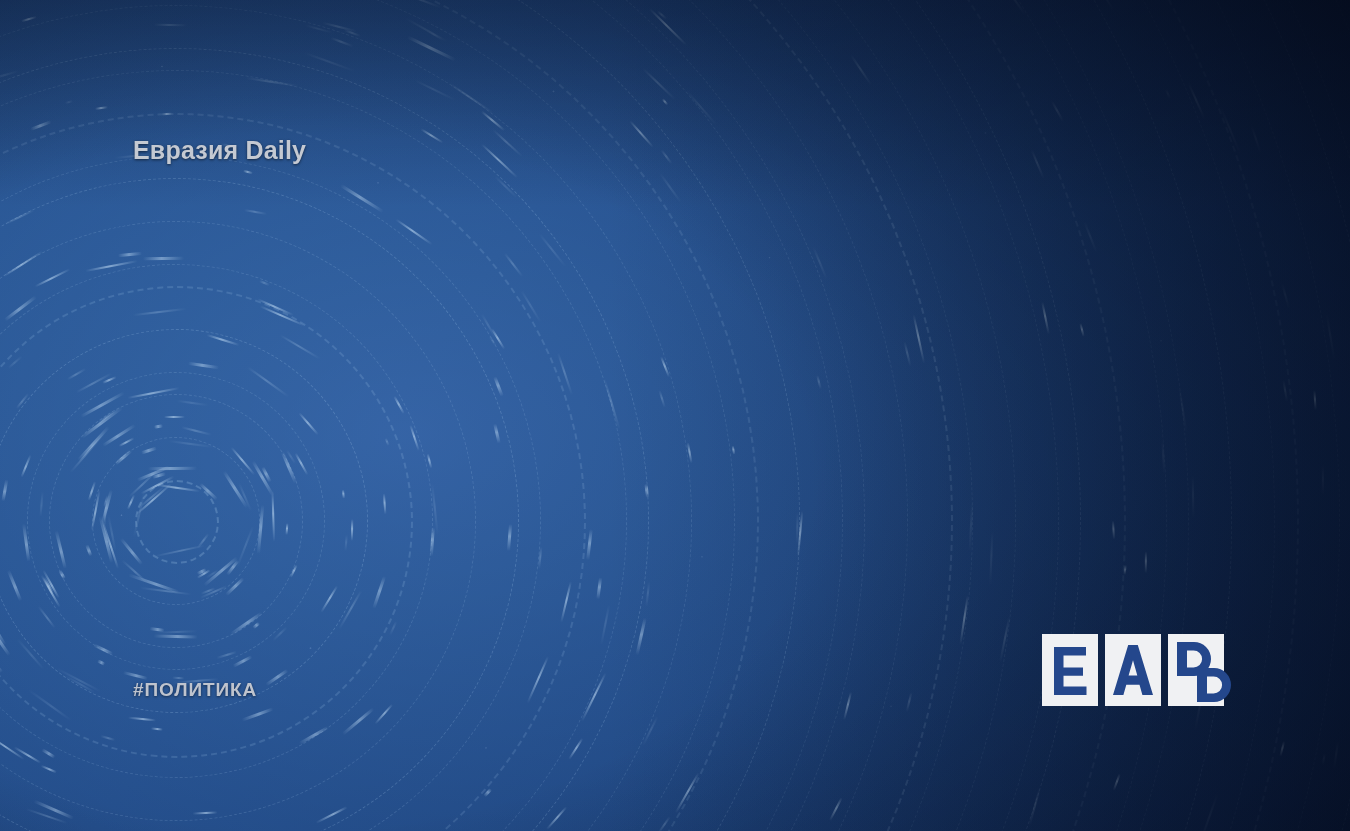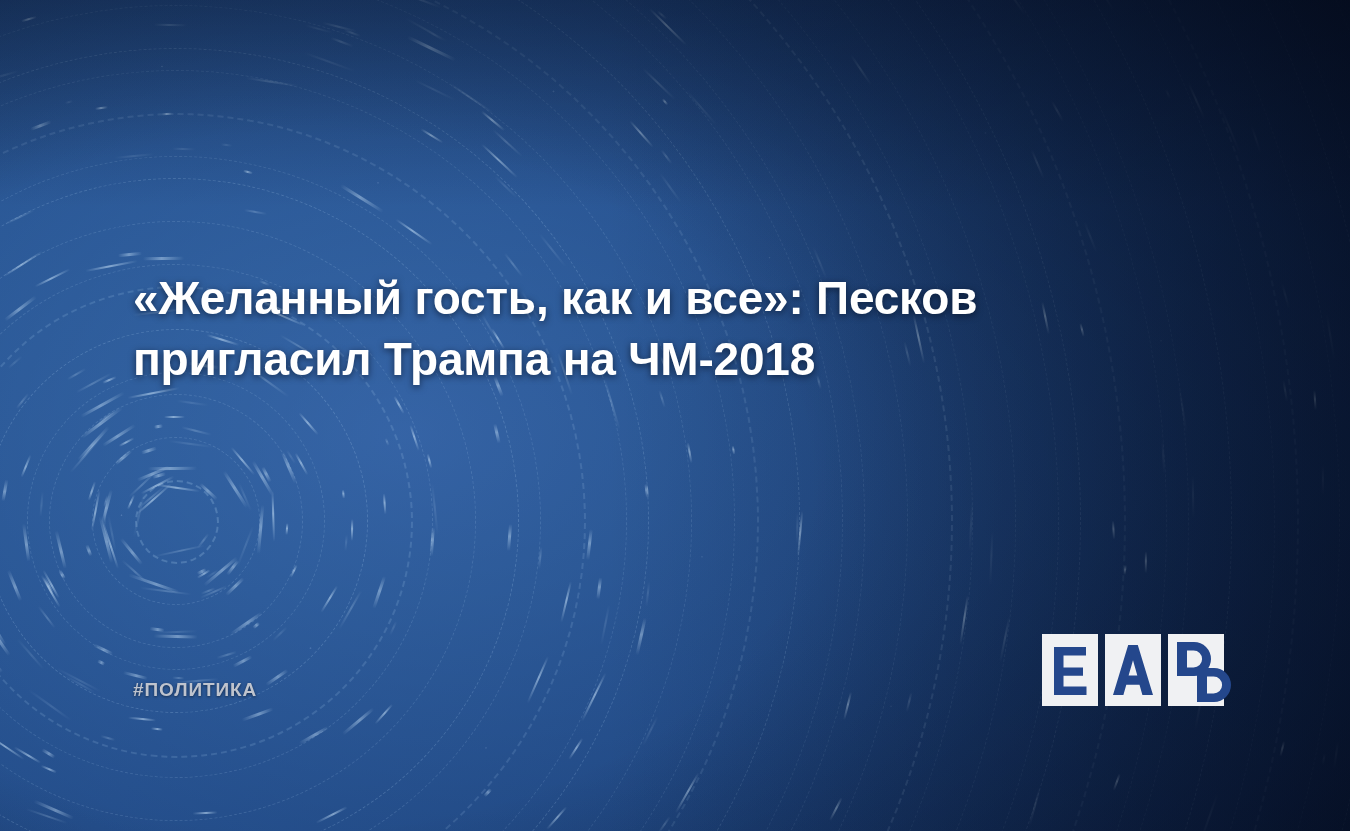--- a/index.html
+++ b/index.html
@@ -475,22 +475,22 @@
       <div class="streak faint" style="left: 386.298px; top: 626.551px; width: 14.5817px; transform: rotate(114.287deg);"></div>
       <div class="streak bright" style="left: 140.752px; top: 448.927px; width: 16.0103px; transform: rotate(341.818deg);"></div>
       <div class="streak dim" style="left: 65.7179px; top: 373.343px; width: 21.4229px; transform: rotate(330.434deg);"></div>
     </div>
   <div class="bg-layer bg-speckle"></div>
   <div class="bg-layer bg-glow"></div>
   <div class="bg-layer bg-vignette"></div>
 
   <div class="content">
 
-
-    <h1 class="headline">«Желанный гость, как и все»: Песков пригласил Трампа на ЧМ-2018</h1>
+    <div class="brand">Евразия Daily</div>
+
 
     <div class="hashtag">#ПОЛИТИКА</div>
 
     <div class="logo">
 
       <div class="logo-tile">
         <svg width="38" height="50" viewBox="0 0 38 50" aria-hidden="true">
           <path class="logo-letter" d="M3 2 h32 v8.5 H12.5 v12 H32 v8.3 H12.5 v10.7 H35.5 V50 H3 Z"></path>
         </svg>
       </div>

